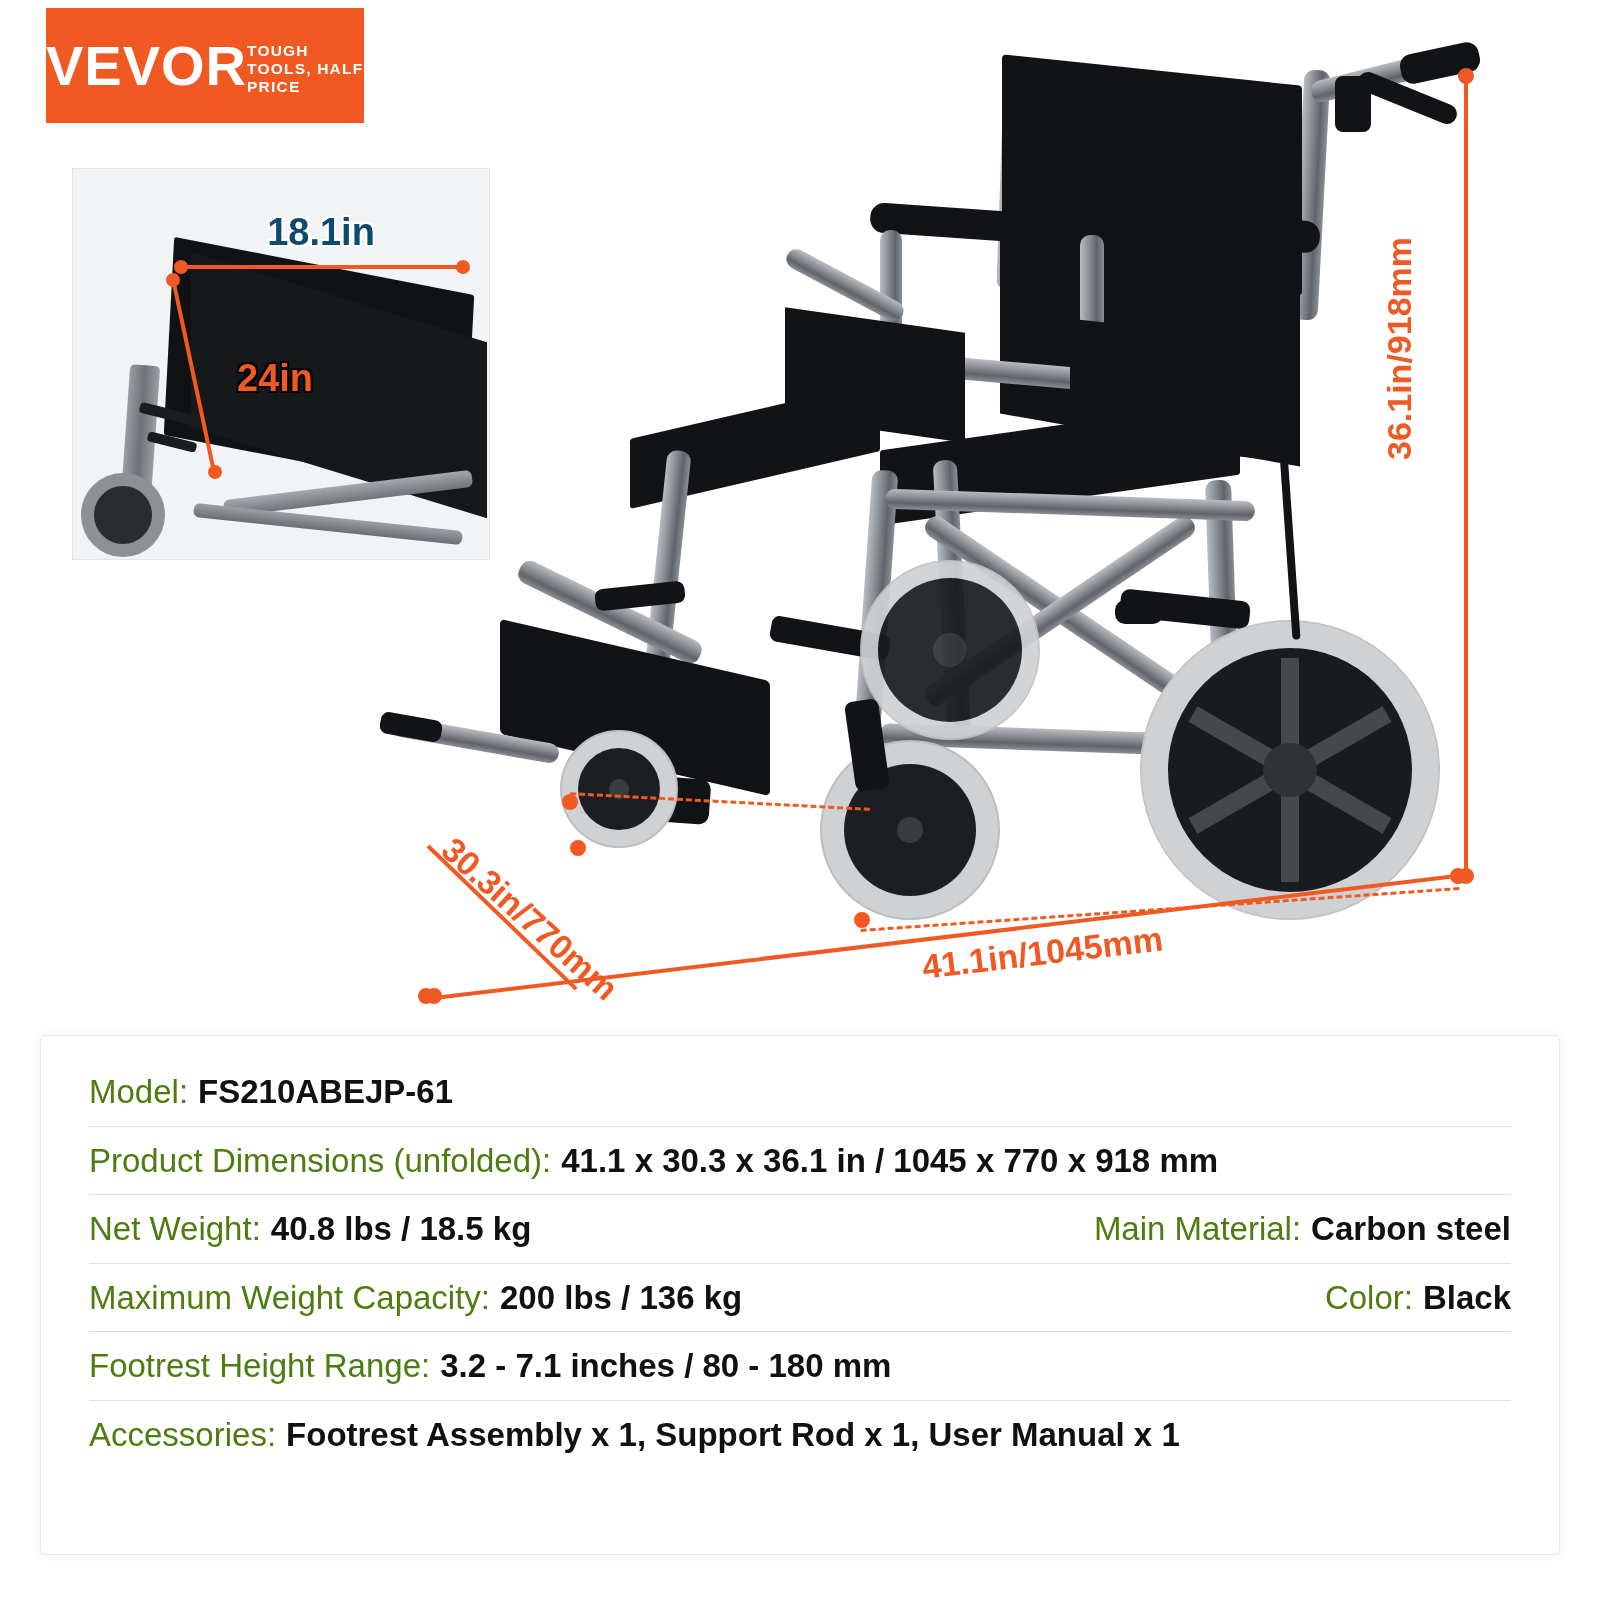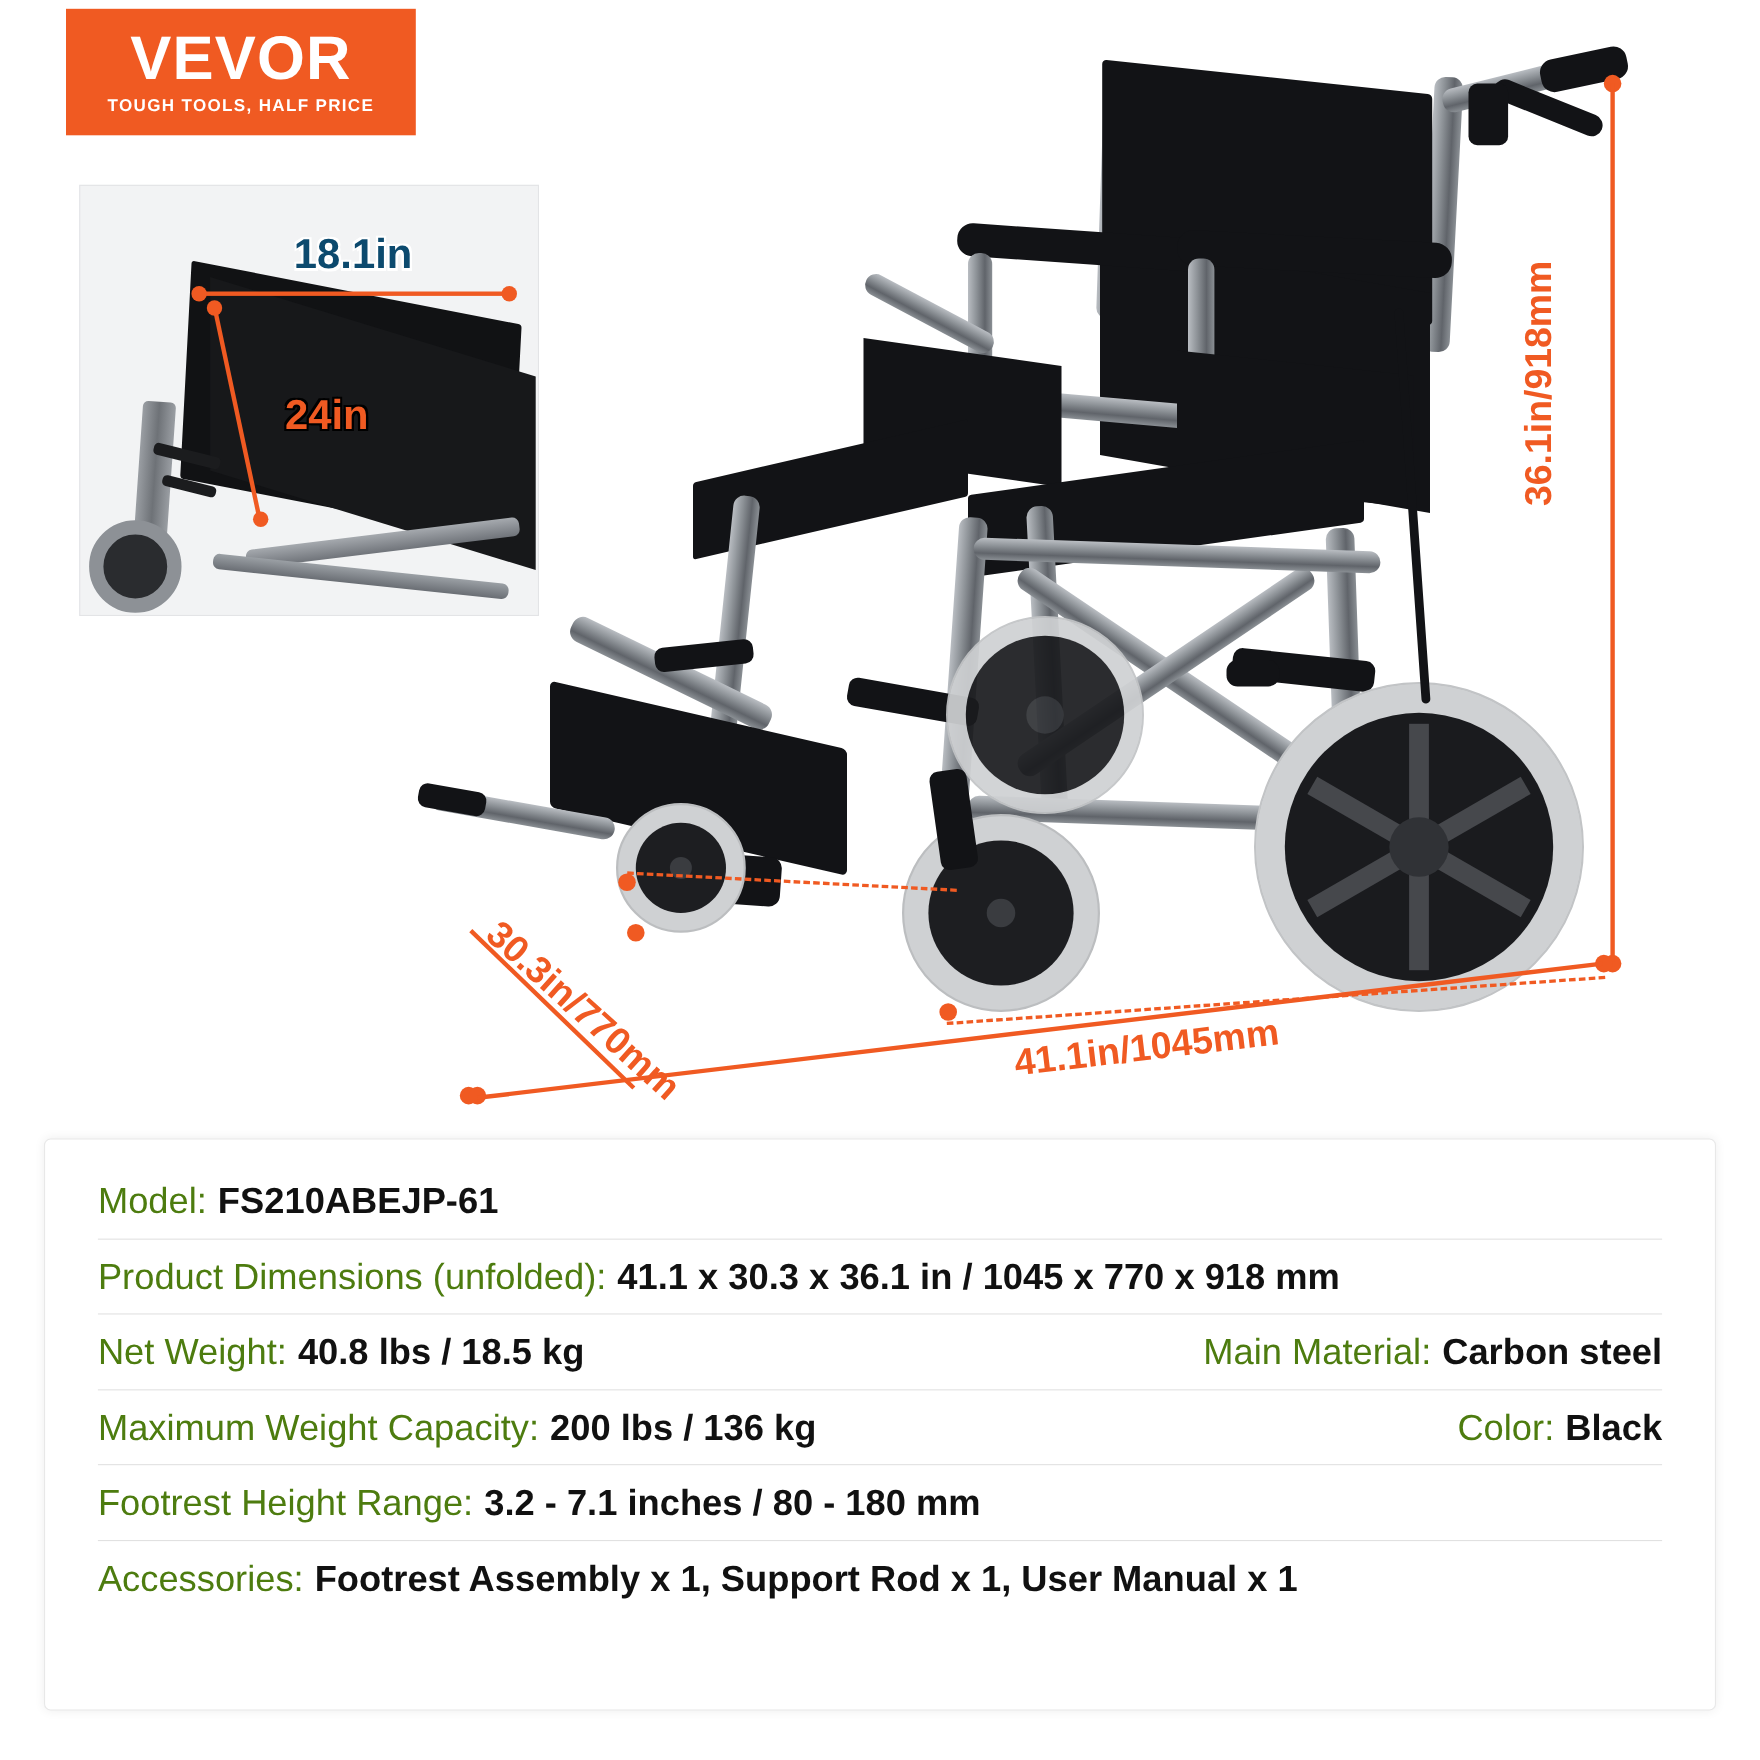--- a/index.html
+++ b/index.html
@@ -7,22 +7,22 @@
   body {
     width:1600px; height:1600px;
     background:#ffffff;
     font-family:"Liberation Sans", sans-serif;
     position:relative;
     overflow:hidden;
   }
   
   .logo {
     position:absolute; left:46px; top:8px; width:318px; height:115px;
-    background:#F05A22; display:flex; flex-direction:column;
-    align-items:center; justify-content:center;margin-left:14px;
+    background:#F05A22; display:flex; flex-direction:row;
+    align-items:center; justify-content:center;
   }
   .logo-word {
     color:#ffffff; font-weight:bold; font-size:56px; letter-spacing:1px;
     line-height:1; font-family:"Liberation Sans", sans-serif;
   }
   .logo-tag {
     color:#ffffff; font-size:15.5px; font-weight:bold; letter-spacing:1.2px;
     margin-top:7px;
   }
 
@@ -83,21 +83,21 @@
     position:absolute; left:105px; top:96px; width:288px; height:4px;
     background:#F05A22;
   }
   .inset-line-top:before, .inset-line-top:after {
     content:""; position:absolute; top:-5px; width:14px; height:14px;
     background:#F05A22; border-radius:50%;
   }
   .inset-line-top:before { left:-4px; }
   .inset-line-top:after { right:-4px; }
   .inset-dim-diag {
-    position:absolute; left:116px; top:110px; width:190px; height:200px;
+    position:absolute; left:94px; top:110px; width:190px; height:200px;
   }
   .inset-dim-diag .line {
     position:absolute; left:4px; top:0; width:4px; height:196px;
     background:#F05A22; transform:rotate(-12deg); transform-origin:top center;
   }
   .inset-dim-diag .dot1, .inset-dim-diag .dot2 {
     position:absolute; width:14px; height:14px; border-radius:50%; background:#F05A22;
   }
   .inset-dim-diag .dot1 { left:-1px; top:-6px; }
   .inset-dim-diag .dot2 { left:41px; top:186px; }

